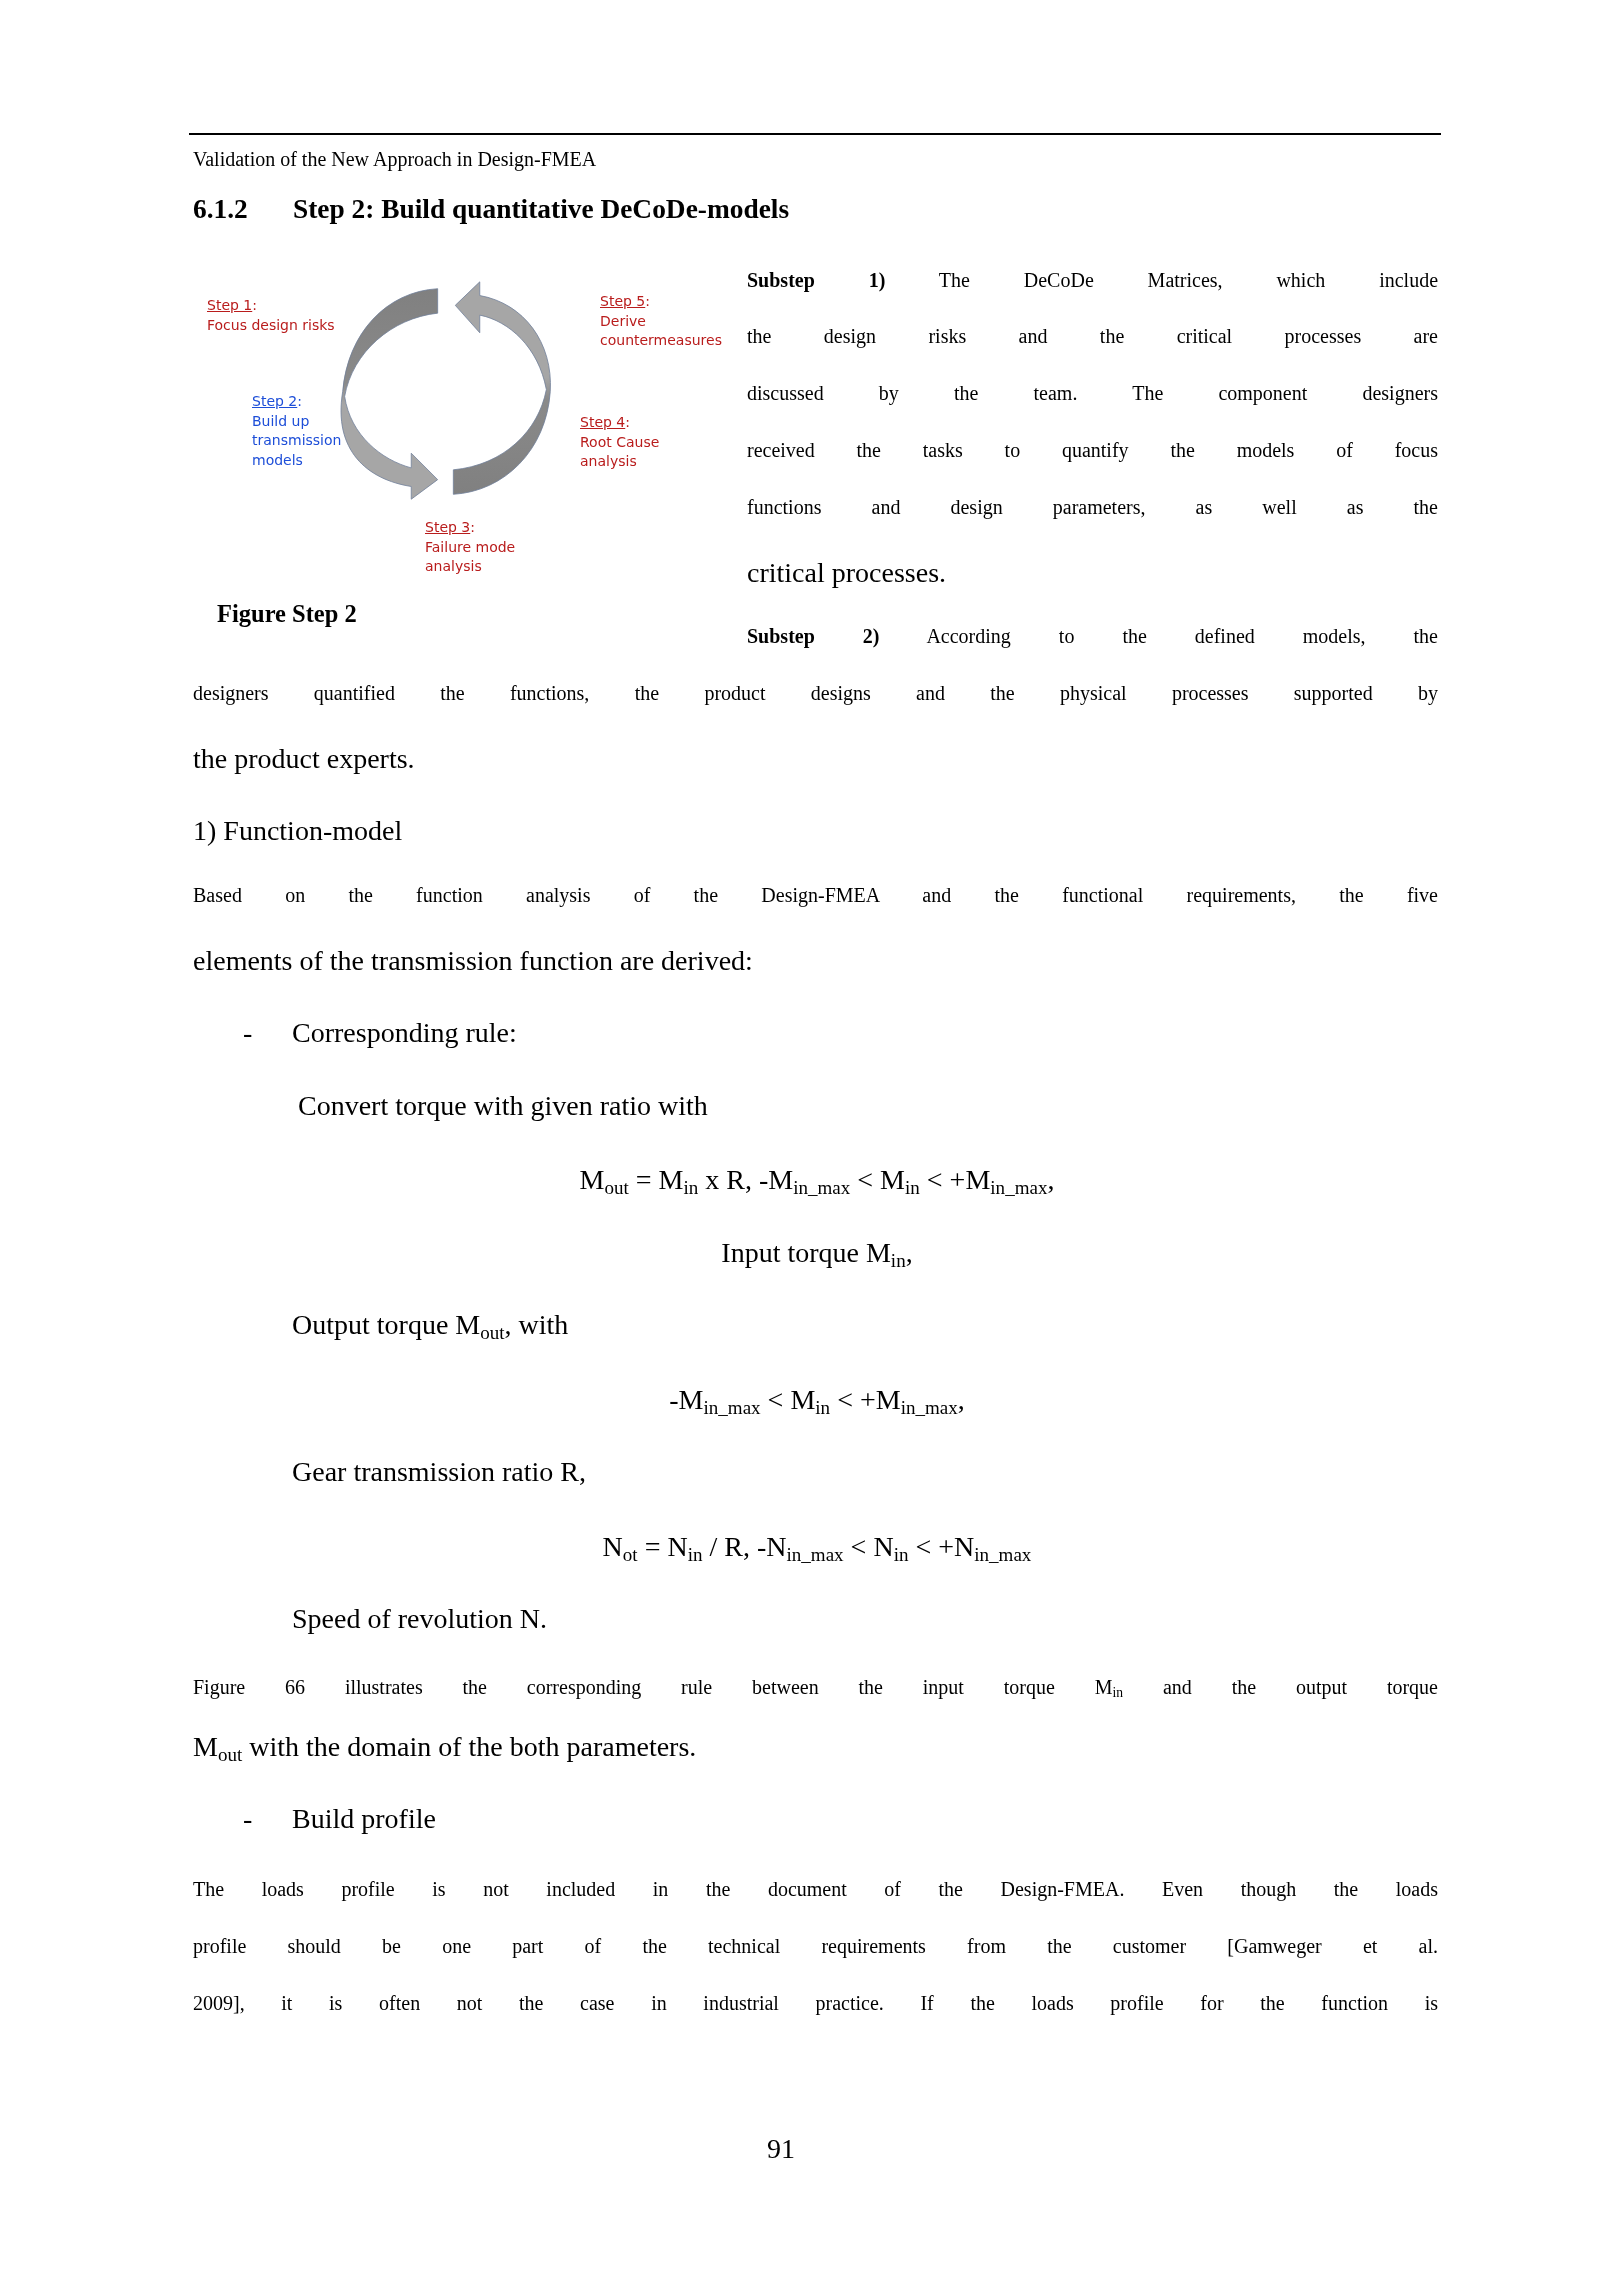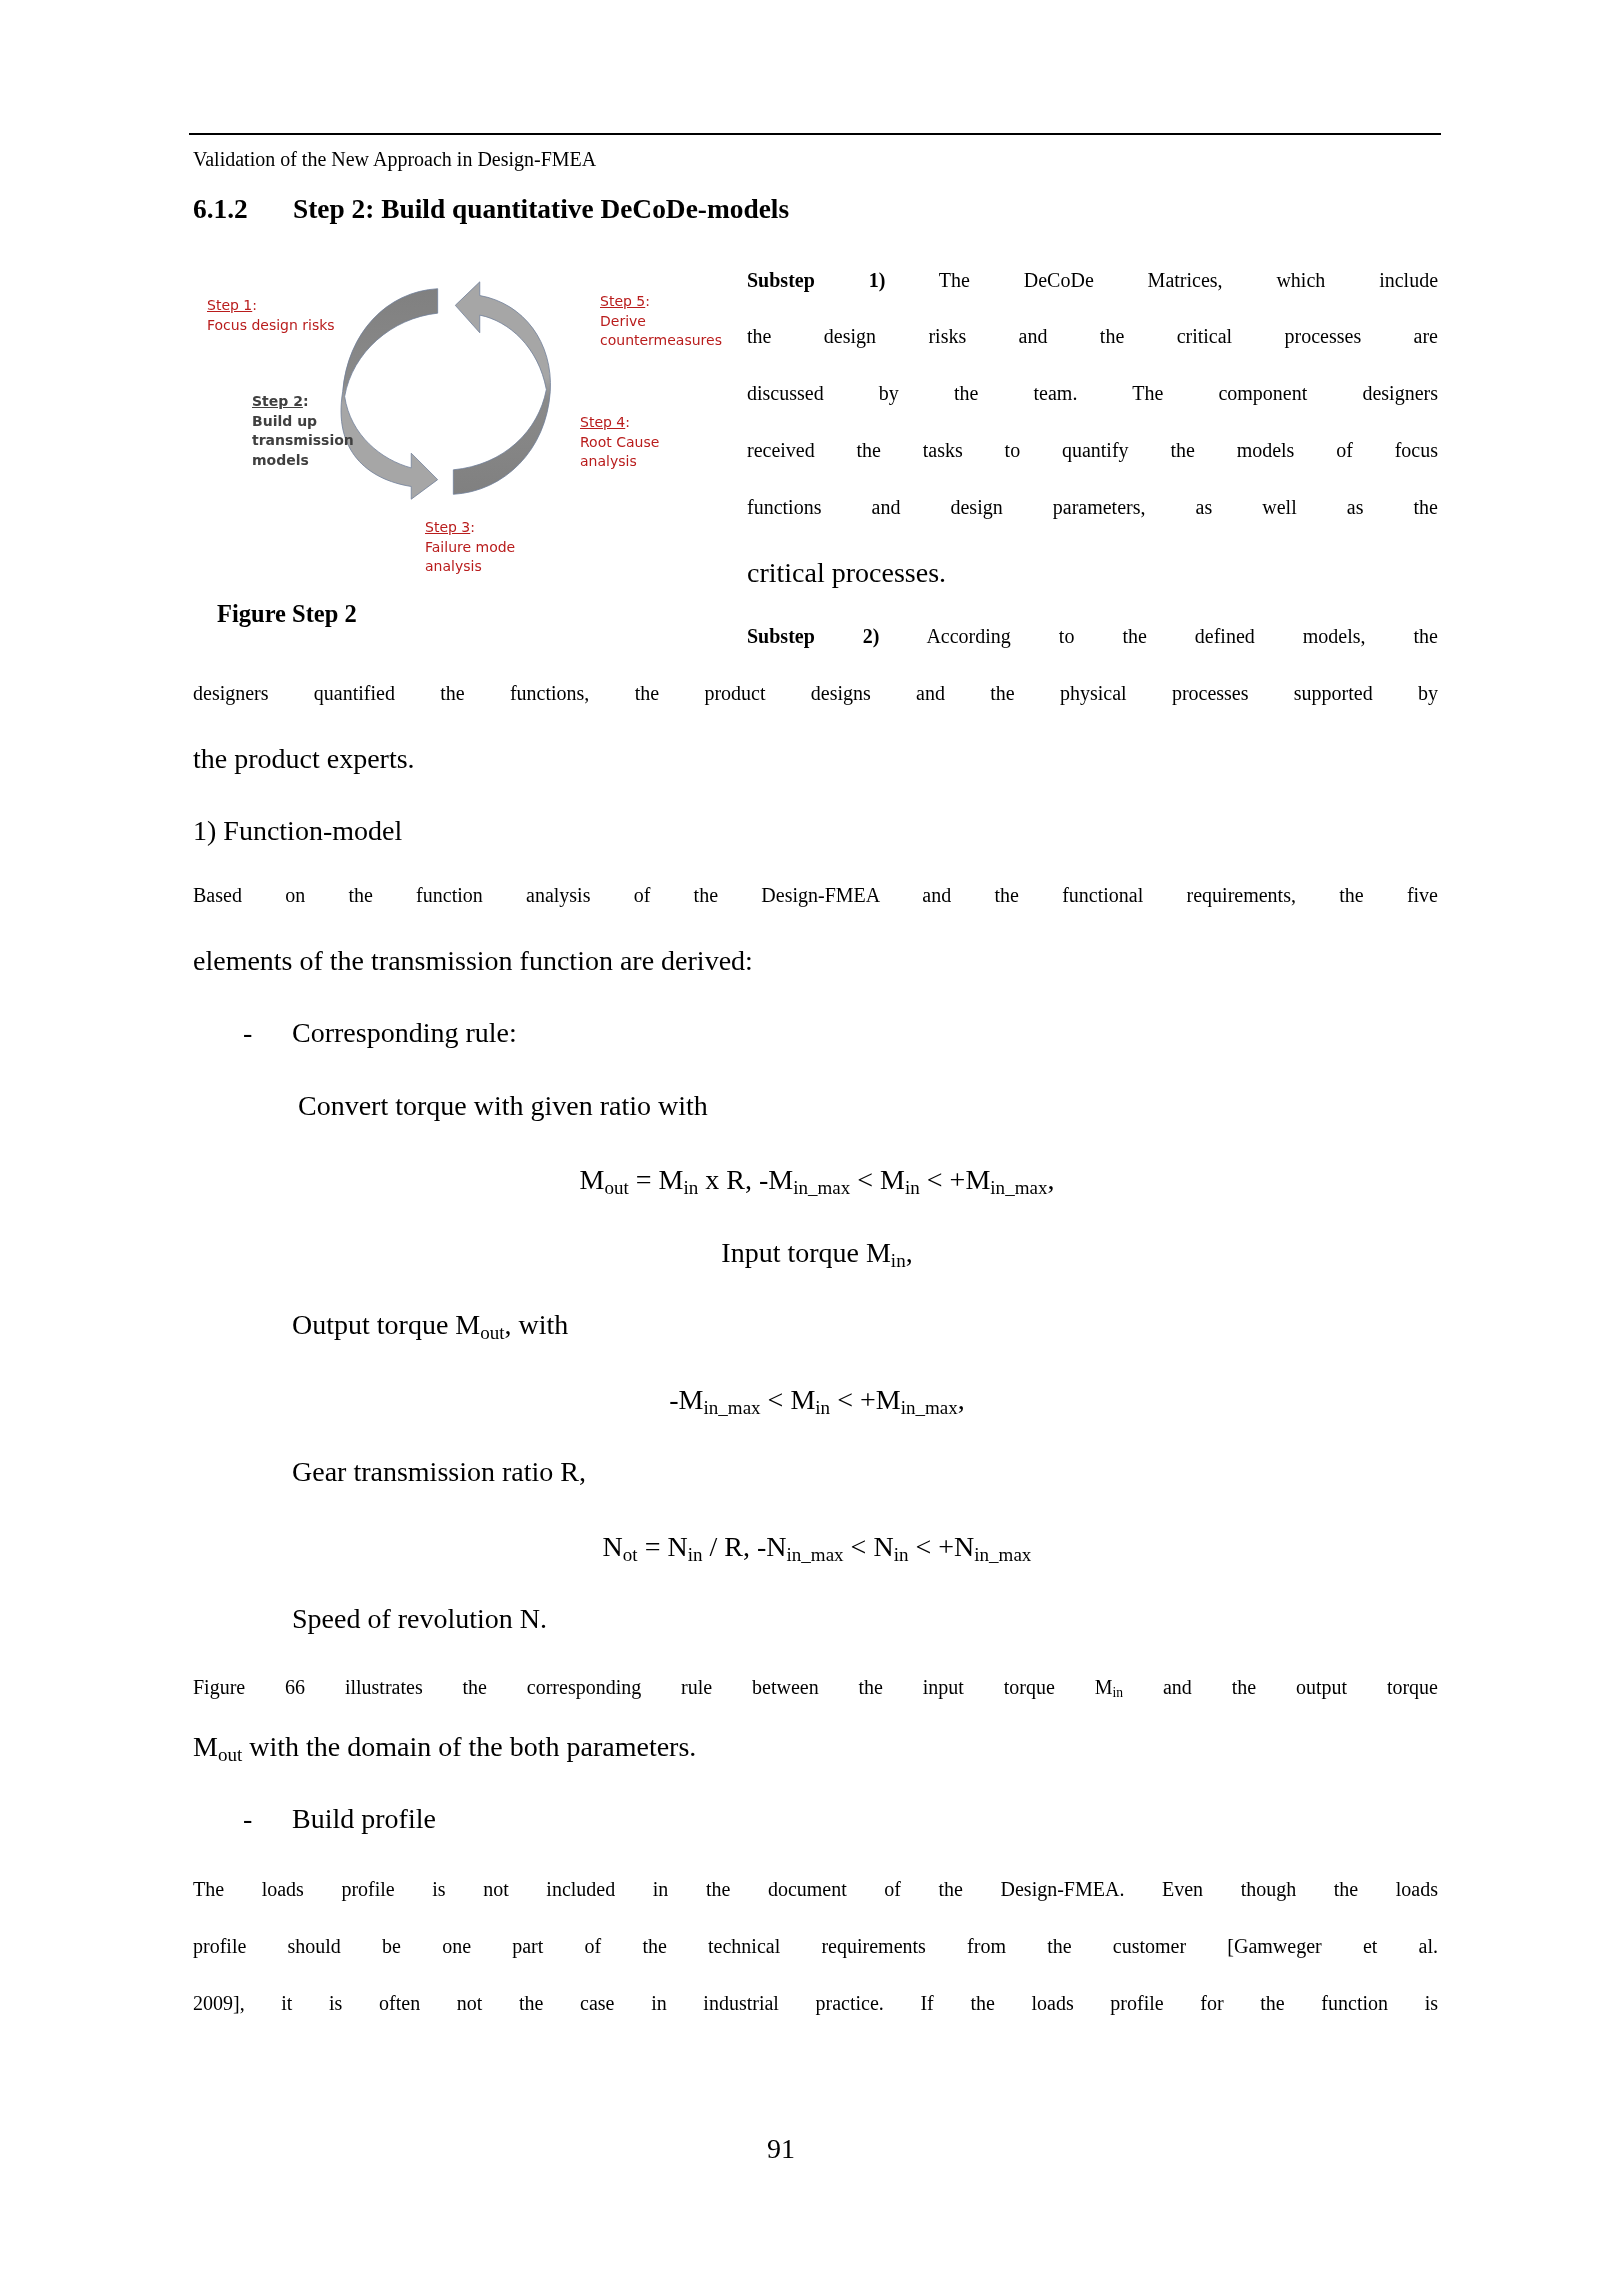--- a/index.html
+++ b/index.html
@@ -6,21 +6,21 @@
   body { width:1621px; height:2293px; position:relative; overflow:hidden;
          font-family:"Liberation Serif", "DejaVu Serif", serif; color:#000; }
   .abs { position:absolute; white-space:nowrap; }
   .header-title { left:193px; top:100px; font-size:20px;margin-top:48px; }
   .header-rule { position:absolute; left:189px; width:1252px; top:133px; height:0; border-top:2.5px solid #000; }
   .section-heading { left:193px; top:194px; font-size:27.4px; font-weight:bold; }
   .section-heading .num { display:inline-block; width:100px; }
   .body-text { font-size:28px; line-height:28px; }
   .justify { position:absolute; text-align:justify; text-align-last:justify; white-space:normal; font-size:20px; }
   .diag-label { position:absolute; font-family:"DejaVu Sans","Liberation Sans",sans-serif; font-size:14px; line-height:19.6px; color:#b91c1c; white-space:nowrap; }
-  .diag-label.active { color:#404040;font-weight:bold; }
+  .diag-label.active { color:#1d4ed8; }
   .diag-label .u { text-decoration:underline; }
   .caption { left:217px; top:600px; font-size:24.5px; font-weight:bold; }
   .center { position:absolute; left:193px; width:1248px; text-align:center; font-size:28px; white-space:nowrap; }
   sub { font-size:0.68em; vertical-align:-0.25em; line-height:0; }
   .b { font-weight:bold; }
   .page-number { position:absolute; left:0; width:1562px; top:2133px; text-align:center; font-size:28px; }
 </style>
 </head>
 <body>
 

